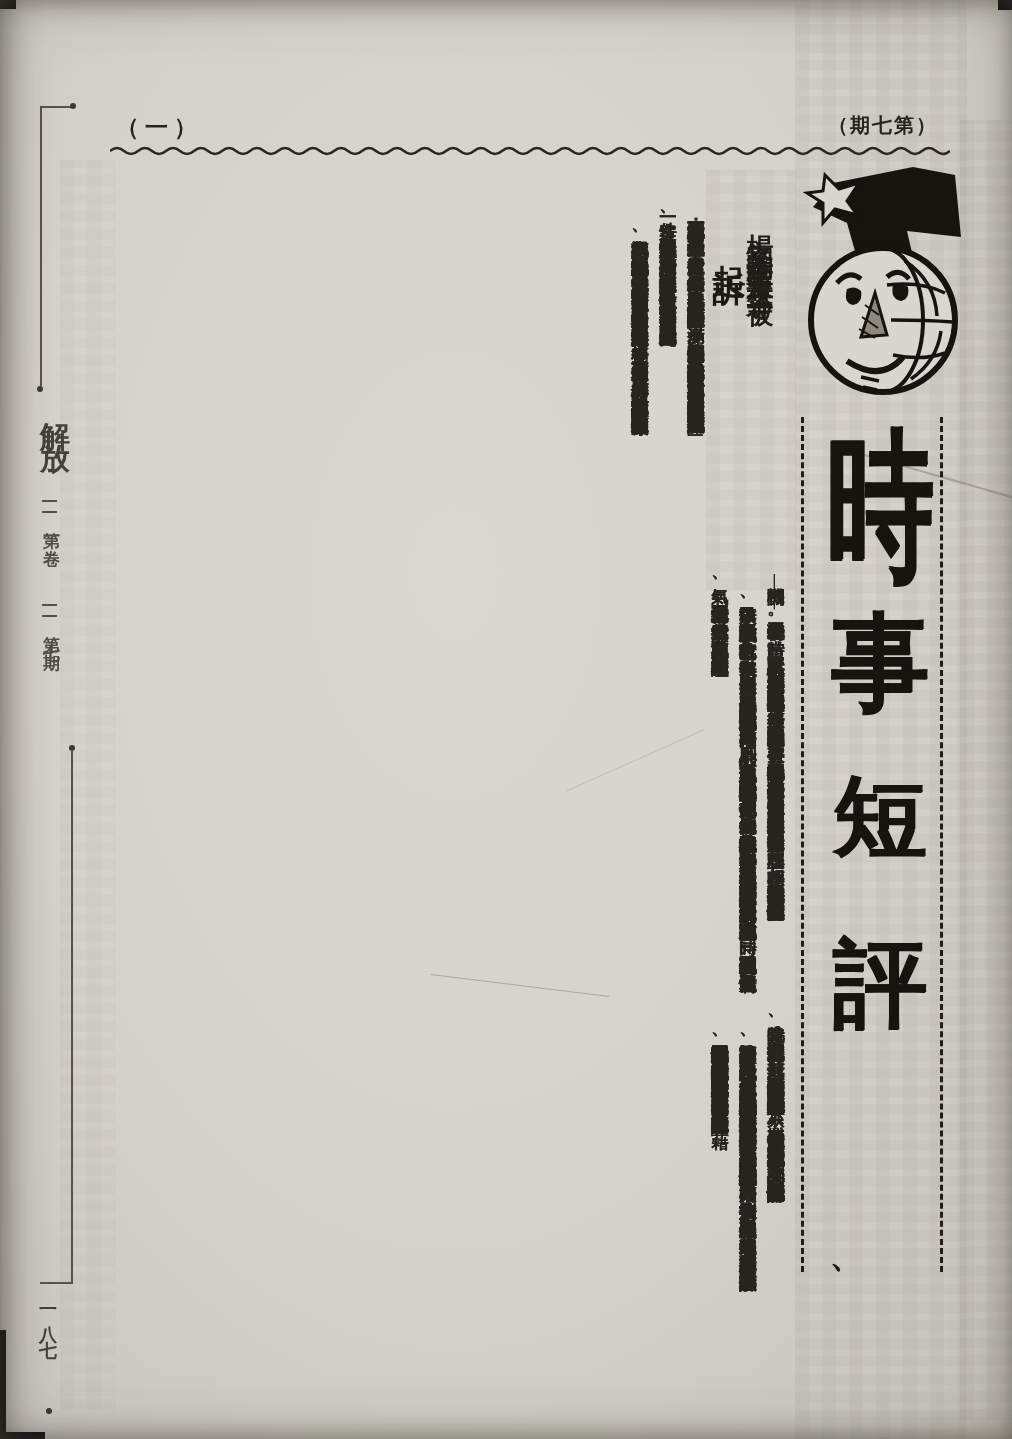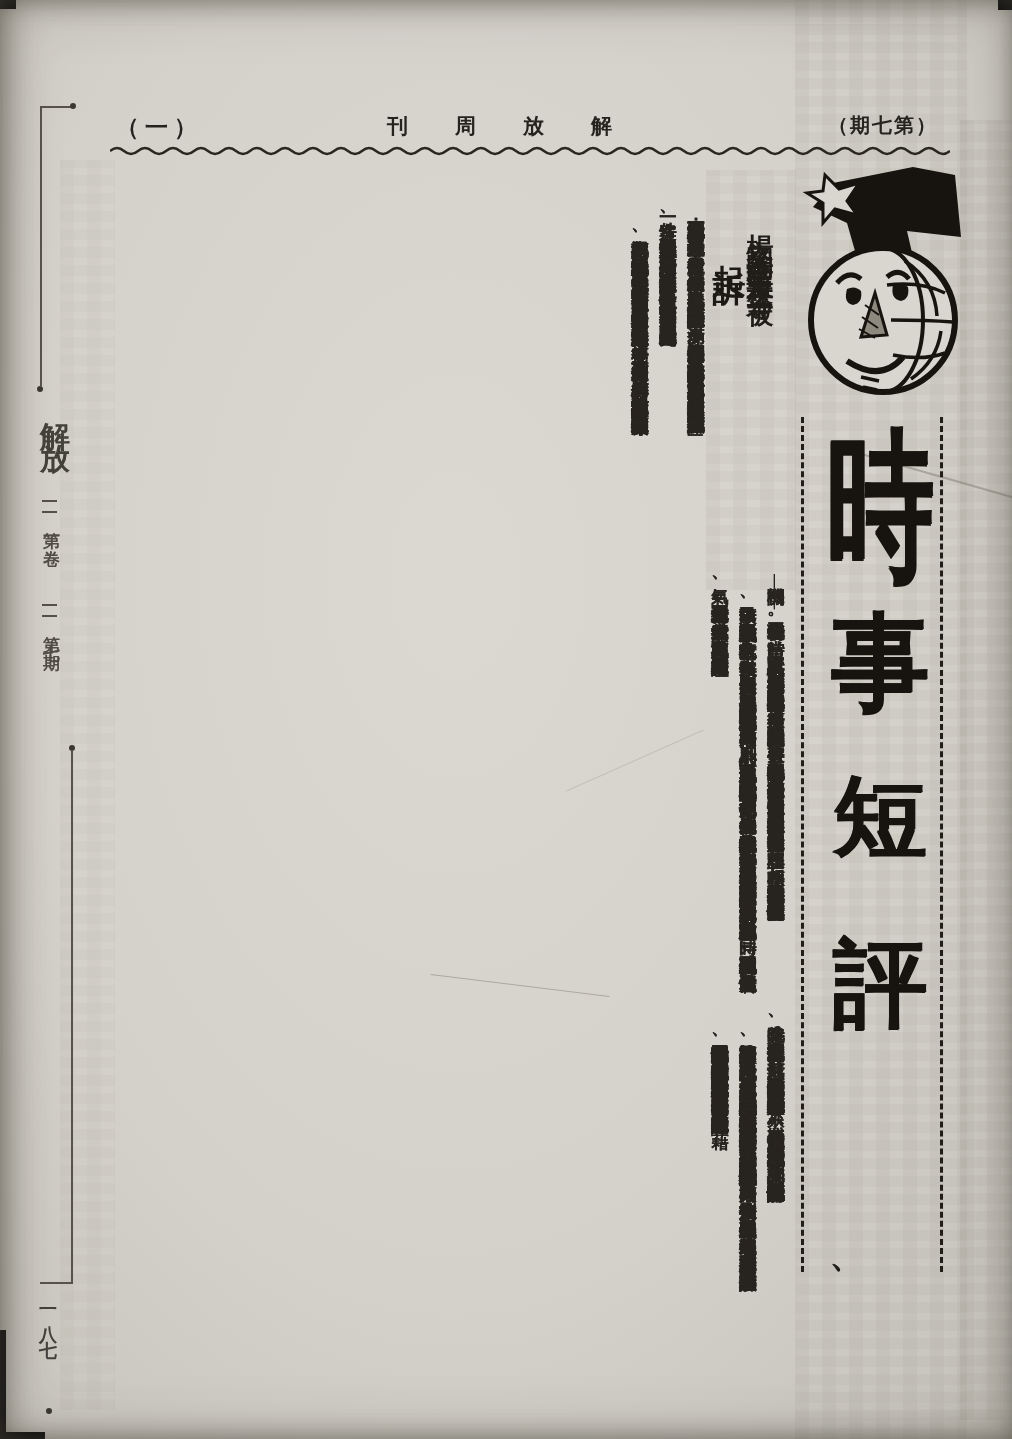--- a/index.html
+++ b/index.html
@@ -68,21 +68,20 @@
   <div class="bleed" style="left:60px;top:160px;width:55px;height:1250px;opacity:.22"></div>
   <div class="crease" style="left:828px;top:472px;width:200px;height:1.5px;transform:rotate(16deg)"></div>
   <div class="crease" style="left:430px;top:985px;width:180px;height:1.2px;transform:rotate(7deg)"></div>
   <div class="crease" style="left:560px;top:760px;width:150px;height:1.2px;transform:rotate(-24deg);opacity:.5"></div>
   <div class="corner" style="left:0;top:0;width:16px;height:9px"></div>
   <div class="corner" style="left:998px;top:0;width:14px;height:10px"></div>
   <div class="corner" style="left:0;top:1330px;width:6px;height:109px"></div>
   <div class="corner" style="left:0;top:1432px;width:45px;height:7px"></div>
 
   <div class="hdr" id="hdr-left">（一）</div>
-  <div class="hdr" id="hdr-center">刊　周　放　解</div>
   <div class="hdr" id="hdr-right">（期七第）</div>
   <svg id="wavy" width="840" height="14">
     <path id="wavy-path" d="M0 8 q7 -6 14 0 q7 6 14 0 q7 -6 14 0 q7 6 14 0 q7 -6 14 0 q7 6 14 0 q7 -6 14 0 q7 6 14 0 q7 -6 14 0 q7 6 14 0 q7 -6 14 0 q7 6 14 0 q7 -6 14 0 q7 6 14 0 q7 -6 14 0 q7 6 14 0 q7 -6 14 0 q7 6 14 0 q7 -6 14 0 q7 6 14 0 q7 -6 14 0 q7 6 14 0 q7 -6 14 0 q7 6 14 0 q7 -6 14 0 q7 6 14 0 q7 -6 14 0 q7 6 14 0 q7 -6 14 0 q7 6 14 0 q7 -6 14 0 q7 6 14 0 q7 -6 14 0 q7 6 14 0 q7 -6 14 0 q7 6 14 0 q7 -6 14 0 q7 6 14 0 q7 -6 14 0 q7 6 14 0 q7 -6 14 0 q7 6 14 0 q7 -6 14 0 q7 6 14 0 q7 -6 14 0 q7 6 14 0 q7 -6 14 0 q7 6 14 0 q7 -6 14 0 q7 6 14 0 q7 -6 14 0 q7 6 14 0 q7 -6 14 0 q7 6 14 0 q7 -6 14 0 q7 6 14 0 q7 -6 14 0 q7 6 14 0 q7 -6 14 0 q7 6 14 0" fill="none" stroke="#2a2620" stroke-width="2.4"></path>
   </svg>
 
   <div class="rule" style="left:40px;top:106px;width:33px;height:1.6px"></div>
   <div class="dot" style="left:70px;top:103px"></div>
   <div class="rule" style="left:40px;top:106px;width:1.6px;height:280px"></div>
   <div class="dot" style="left:37px;top:386px"></div>
   <div class="sb-big vtext" style="top:398px">解放</div>

